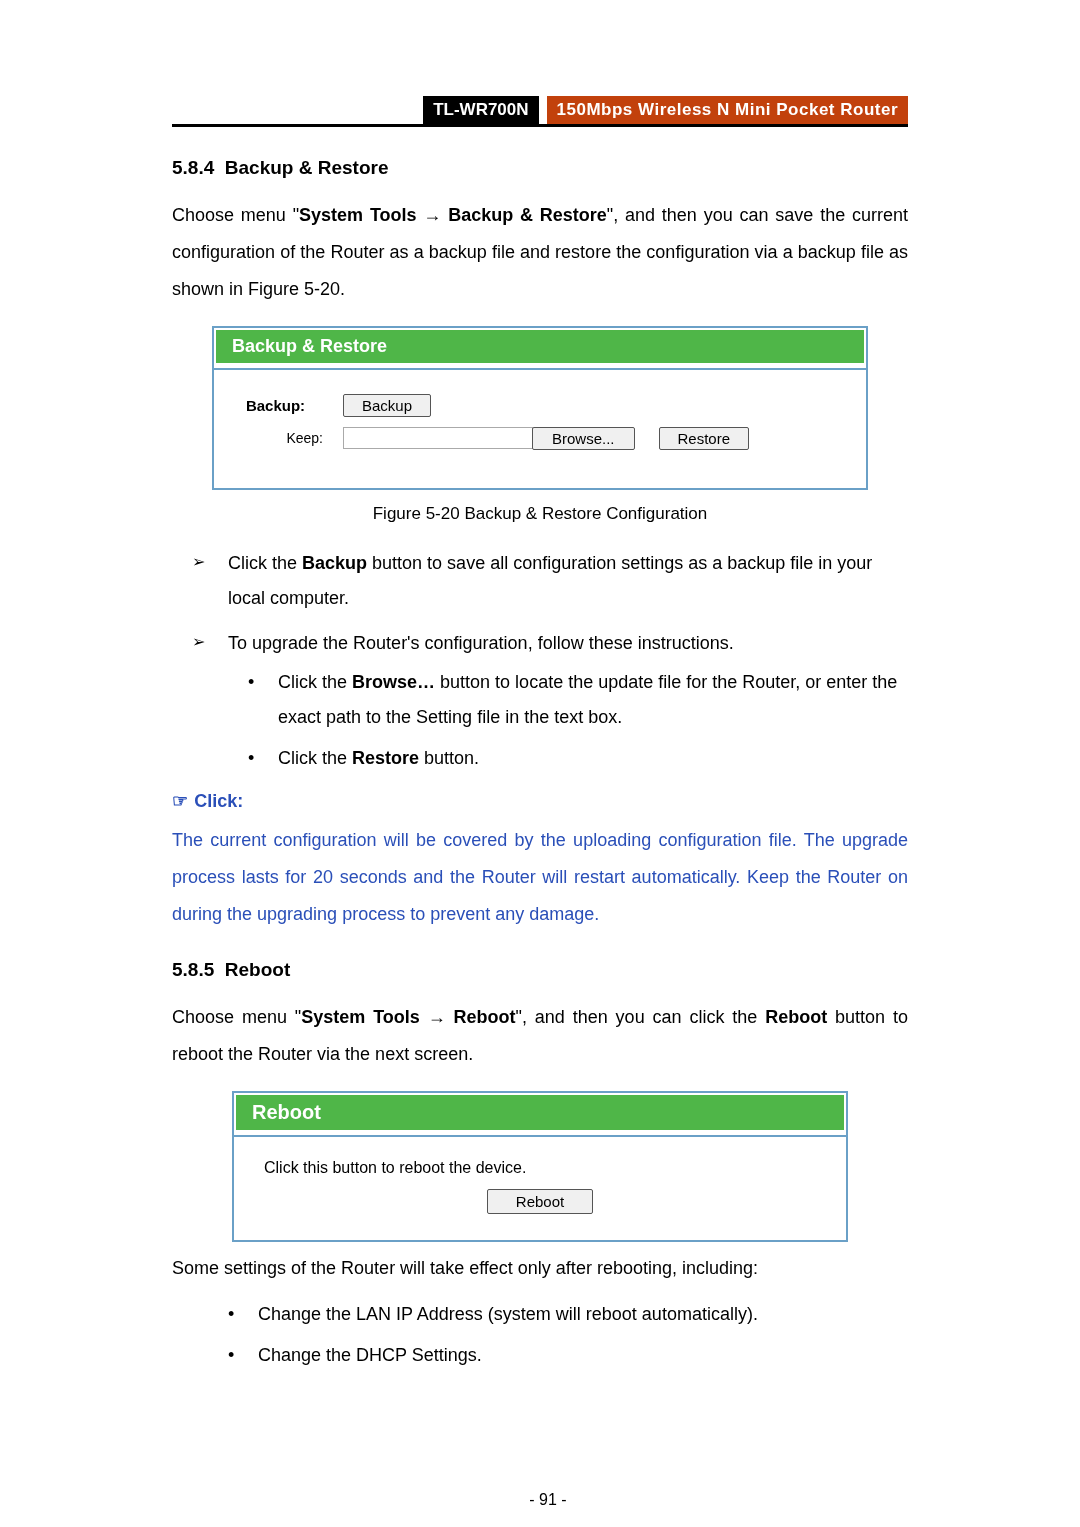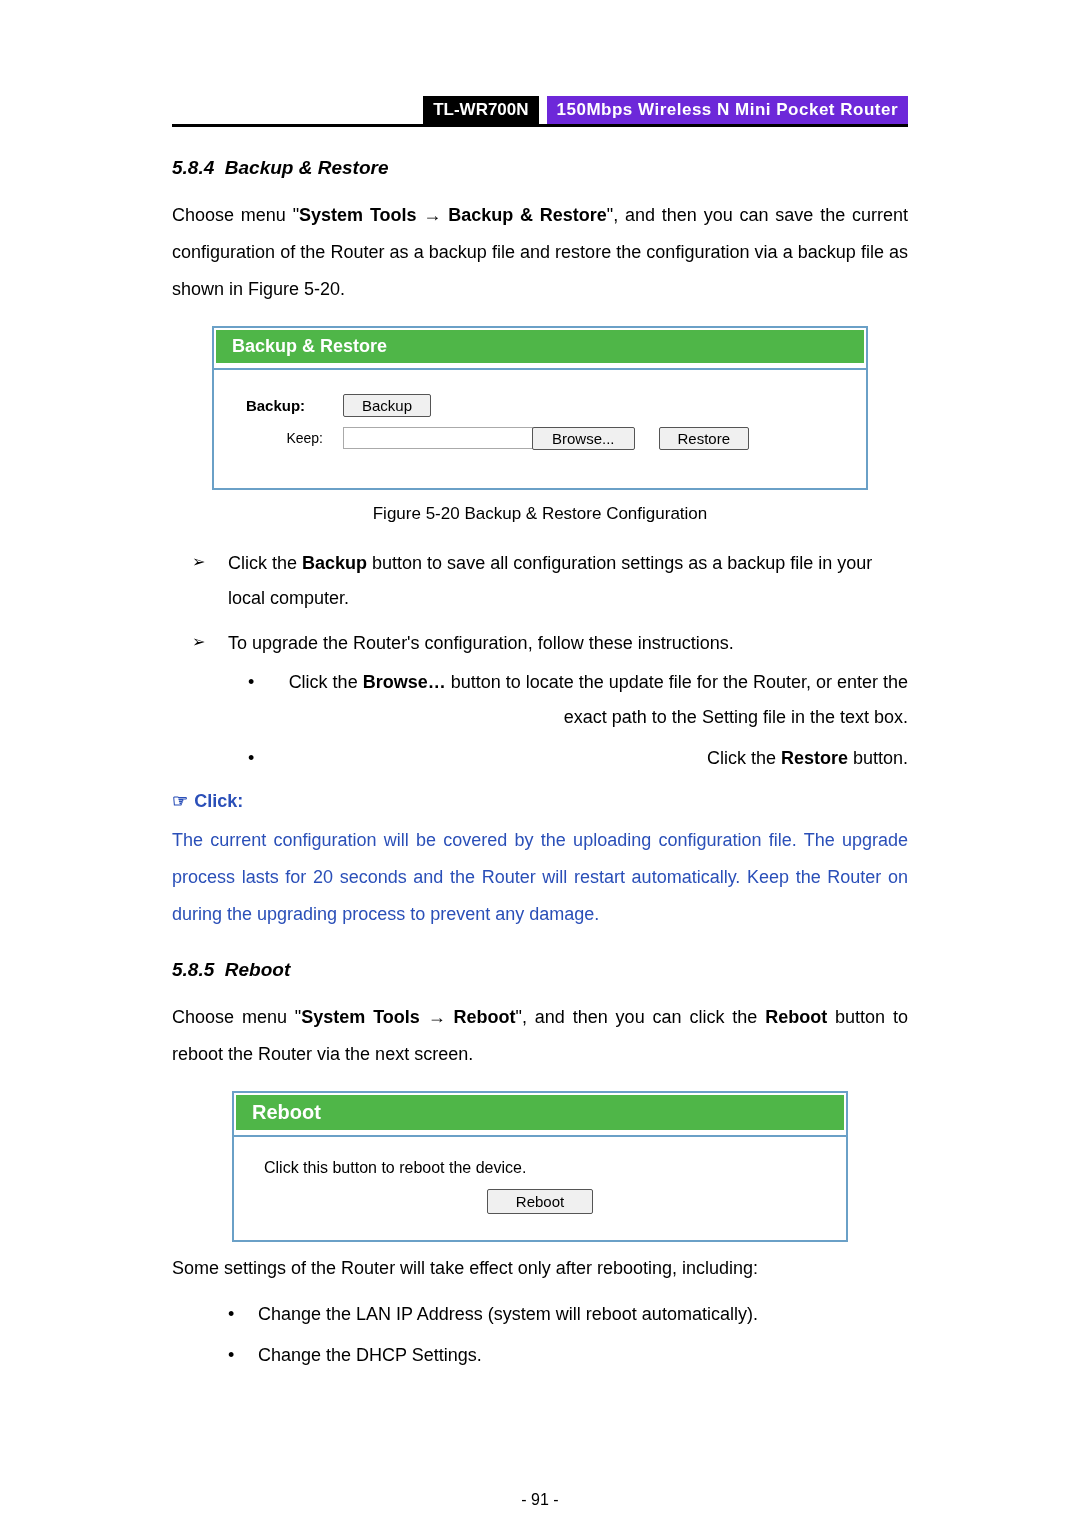--- a/index.html
+++ b/index.html
@@ -25,32 +25,31 @@
   }
   .header-model {
     background: #000;
     color: #fff;
     padding: 4px 10px;
     font-size: 17px;
     font-weight: bold;
     margin-right: 8px;
   }
   .header-desc {
-    background: #6d28d9;
+    background: #c2410c;
     color: #fff;
     padding: 4px 10px;
     font-size: 17px;
     font-weight: bold;
     letter-spacing: 0.5px;
   }
   .section-heading {
     font-weight: bold;
     font-size: 19px;
     margin: 16px 0 18px 0;
-    font-style: italic;
   }
   .para {
     font-size: 18px;
     line-height: 2.05;
     text-align: justify;
     margin-bottom: 18px;
   }
   .bold { font-weight: bold; }
   .arrow {
     font-weight: normal;
@@ -180,21 +179,21 @@
   .reboot-body .rtext {
     font-size: 16px;
     margin-bottom: 12px;
   }
   .reboot-btn-row {
     text-align: center;
   }
   .pagenum {
     position: absolute;
     bottom: 34px;
-    left: 0;
+    left: 8px;
     width: 100%;
     text-align: center;
     font-size: 16px;
   }
   .lbl-nb {
     width: 95px;
     text-align: right;
     font-size: 14px;
     padding-right: 20px;
   }
@@ -234,21 +233,21 @@
   </div>
 
   <div class="caption">Figure 5-20   Backup &amp; Restore Configuration</div>
 
   <ul class="arrowlist">
     <li>
       <span>Click the </span><span class="bold">Backup</span><span> button to save all configuration settings as a backup file in your local computer.</span>
     </li>
     <li>
       <span>To upgrade the Router's configuration, follow these instructions.</span>
-      <ul class="dotlist" style="padding-left:20px;text-align:right;">
+      <ul class="dotlist" style="padding-left:20px;">
         <li>
           <span>Click the </span><span class="bold">Browse…</span><span> button to locate the update file for the Router, or enter the exact path to the Setting file in the text box.</span>
         </li>
         <li>
           <span>Click the </span><span class="bold">Restore</span><span> button.</span>
         </li>
       </ul>
     </li>
   </ul>
 

